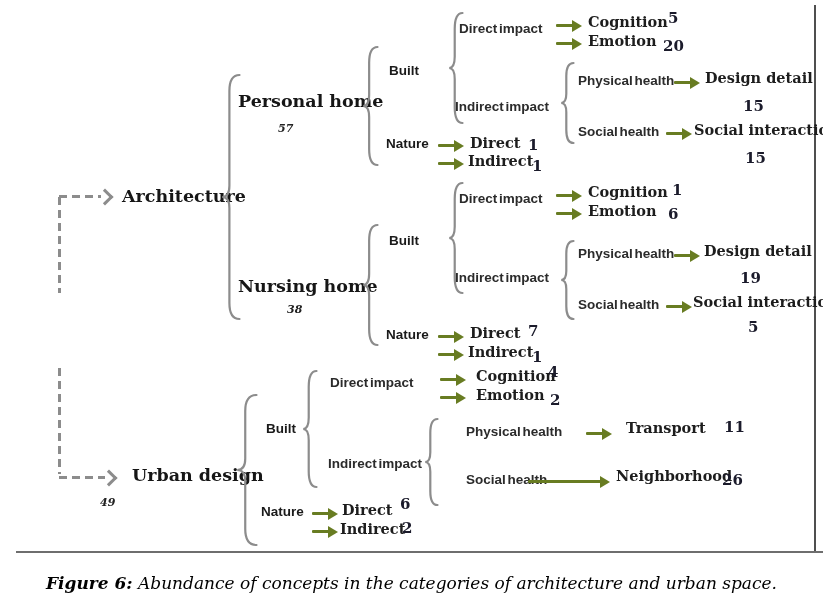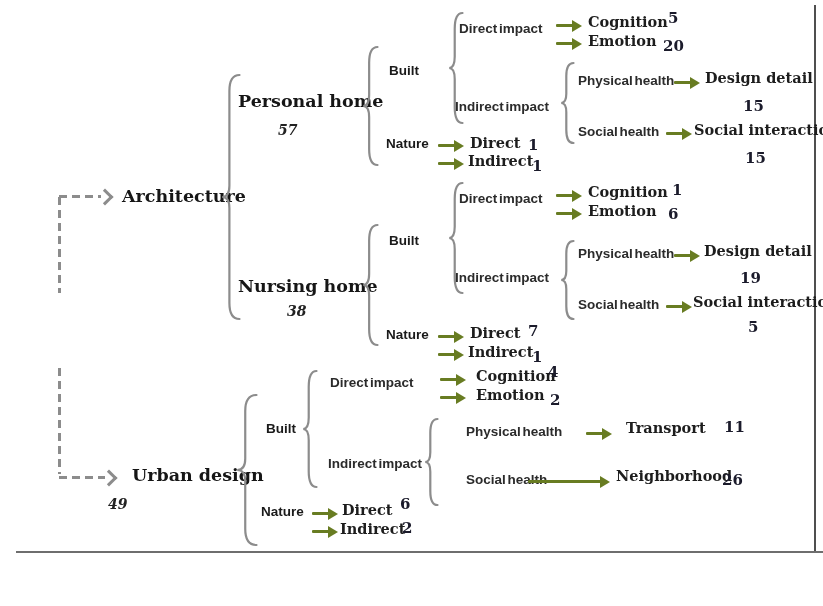--- a/index.html
+++ b/index.html
@@ -22,21 +22,21 @@
             display:flex;flex-direction:column;align-items:center;justify-content:center;
             font-size:17.5px;color:#3b3b3b;line-height:1.45;text-align:center;}
   
   .sl{position:absolute;font-family:"Liberation Sans",sans-serif;font-size:13.5px;
       font-weight:600;color:#2b2b2b;white-space:nowrap;word-spacing:-2px;}
   .bl{position:absolute;font-family:"Liberation Sans",sans-serif;font-size:13.5px;
       font-weight:800;color:#1a1a1a;white-space:nowrap;}
   .cl{position:absolute;font-size:14.5px;font-weight:700;color:#1d1d1d;white-space:nowrap;}
   .nm{position:absolute;font-size:15px;font-weight:700;color:#1b1b2b;white-space:nowrap;}
   .name{position:absolute;font-size:17.5px;font-weight:600;color:#161616;white-space:nowrap;}
-  .cnt{position:absolute;font-size:14px;font-weight:600;font-style:italic;color:#222;}
+  .cnt{position:absolute;font-size:11px;font-weight:600;font-style:italic;color:#222;}
   
   .arrow{position:absolute;width:26px;height:13px;}
   .arrow::before{content:"";position:absolute;left:0;top:5px;height:2.6px;
                  width:calc(100% - 9px);background:#687c22;border-radius:1px;}
   .arrow::after{content:"";position:absolute;right:0;top:0.5px;width:0;height:0;
                 border-left:10px solid #687c22;border-top:6px solid transparent;
                 border-bottom:6px solid transparent;}
   
   svg.brace{position:absolute;overflow:visible;}
   
@@ -59,21 +59,21 @@
   <div class="chev" style="left:99px;top:191px;"></div>
   <div class="dash-v" style="left:58px;top:368px;height:106px;"></div>
   <div class="dash-h" style="left:59px;top:476px;width:46px;"></div>
   <div class="chev" style="left:103px;top:472px;"></div>
 
   <div class="name" style="left:122px;top:186px;">Architecture</div>
   <svg class="brace" width="20" height="246" style="left:221px;top:74px;">
       <path d="M 18.5 1 Q 8.4 1 8.4 17 L 8.4 111.8 Q 8.4 123 1.2 123 Q 8.4 123 8.4 134.2 L 8.4 229 Q 8.4 245 18.5 245" fill="none" stroke="#8c8c8c" stroke-width="2.2" stroke-linecap="round"></path>
     </svg>
   <div class="name" style="left:132px;top:465px;">Urban design</div>
-  <div class="cnt" style="left:108px;top:496px;">49</div>
+  <div class="cnt" style="left:100px;top:496px;">49</div>
   <svg class="brace" width="22" height="152" style="left:236px;top:394px;">
       <path d="M 20.5 1 Q 9.24 1 9.24 17 L 9.24 64.8 Q 9.24 76 1.2 76 Q 9.24 76 9.24 87.2 L 9.24 135 Q 9.24 151 20.5 151" fill="none" stroke="#8c8c8c" stroke-width="2.2" stroke-linecap="round"></path>
     </svg>
 
   <div class="layer">
     <div class="name" style="left:238px;top:91px;">Personal home</div>
     <div class="cnt" style="left:278px;top:122px;">57</div>
     <svg class="brace" width="17" height="120" style="left:362px;top:46px;">
         <path d="M 15.5 1 Q 7.14 1 7.14 17 L 7.14 48.8 Q 7.14 60 1.2 60 Q 7.14 60 7.14 71.2 L 7.14 103 Q 7.14 119 15.5 119" fill="none" stroke="#8c8c8c" stroke-width="2.2" stroke-linecap="round"></path>
       </svg>
@@ -184,14 +184,17 @@
 
     <div class="bl" style="left:261px;top:504px;">Nature</div>
     <div class="arrow" style="left:312px;top:507px;"></div>
     <div class="cl" style="left:342px;top:501px;">Direct</div>
     <div class="nm" style="left:400px;top:495px;">6</div>
     <div class="arrow" style="left:312px;top:525px;"></div>
     <div class="cl" style="left:340px;top:520px;">Indirect</div>
     <div class="nm" style="left:402px;top:519px;">2</div>
   </div>
 
+  <div class="caption">
+    <span class="cap-label">Figure 6:</span><span> Abundance of concepts in the categories of architecture and urban space.</span>
+  </div>
 
 </div>
 
 </body></html>

